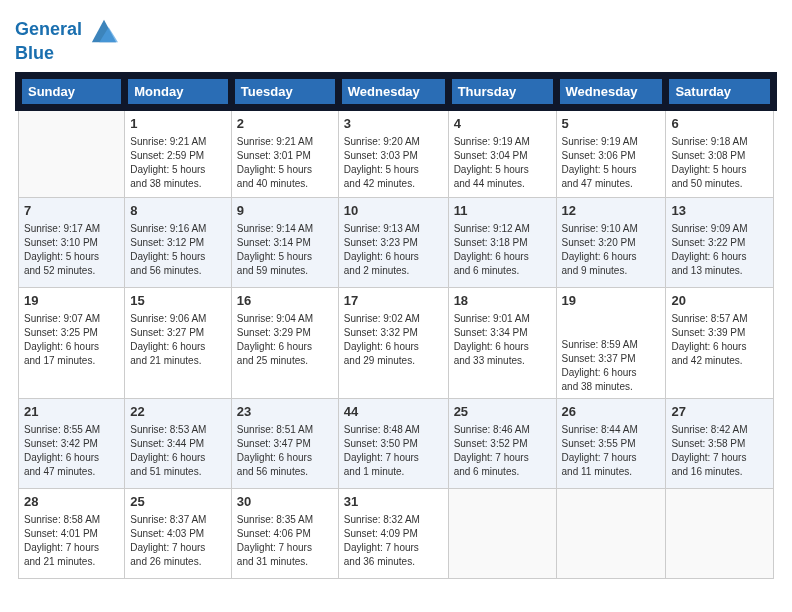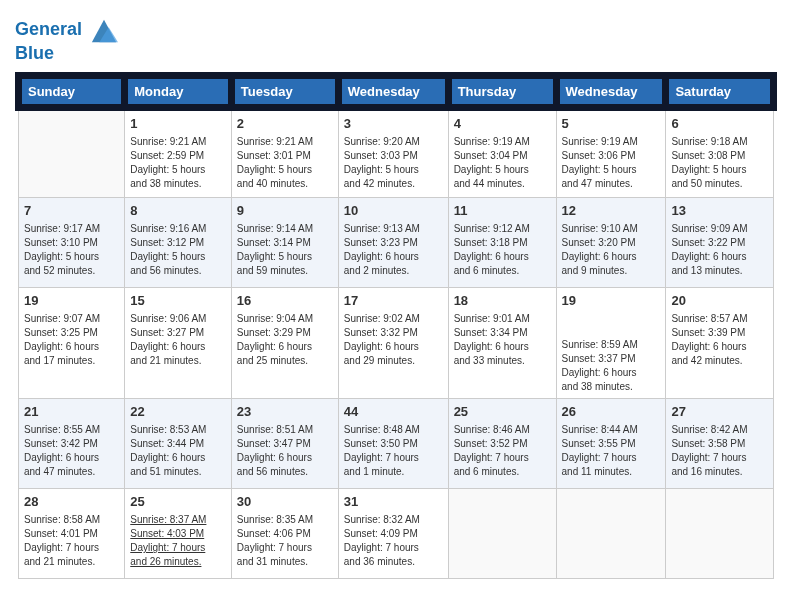--- a/index.html
+++ b/index.html
@@ -319,21 +319,21 @@
       <tr>
         <td>
           <span class="day-number">28</span>
           <div class="day-info" style="white-space: pre-line;">Sunrise: 8:58 AM
 Sunset: 4:01 PM
 Daylight: 7 hours
 and 21 minutes.</div>
         </td>
         <td>
           <span class="day-number">25</span>
-          <div class="day-info" style="white-space: pre-line; text-decoration: underline;">Sunrise: 8:37 AM
+          <div class="day-info" style="white-space: pre-line;">Sunrise: 8:37 AM
 Sunset: 4:03 PM
 Daylight: 7 hours
 and 26 minutes.</div>
         </td>
         <td>
           <span class="day-number">30</span>
           <div class="day-info" style="white-space: pre-line;">Sunrise: 8:35 AM
 Sunset: 4:06 PM
 Daylight: 7 hours
 and 31 minutes.</div>

